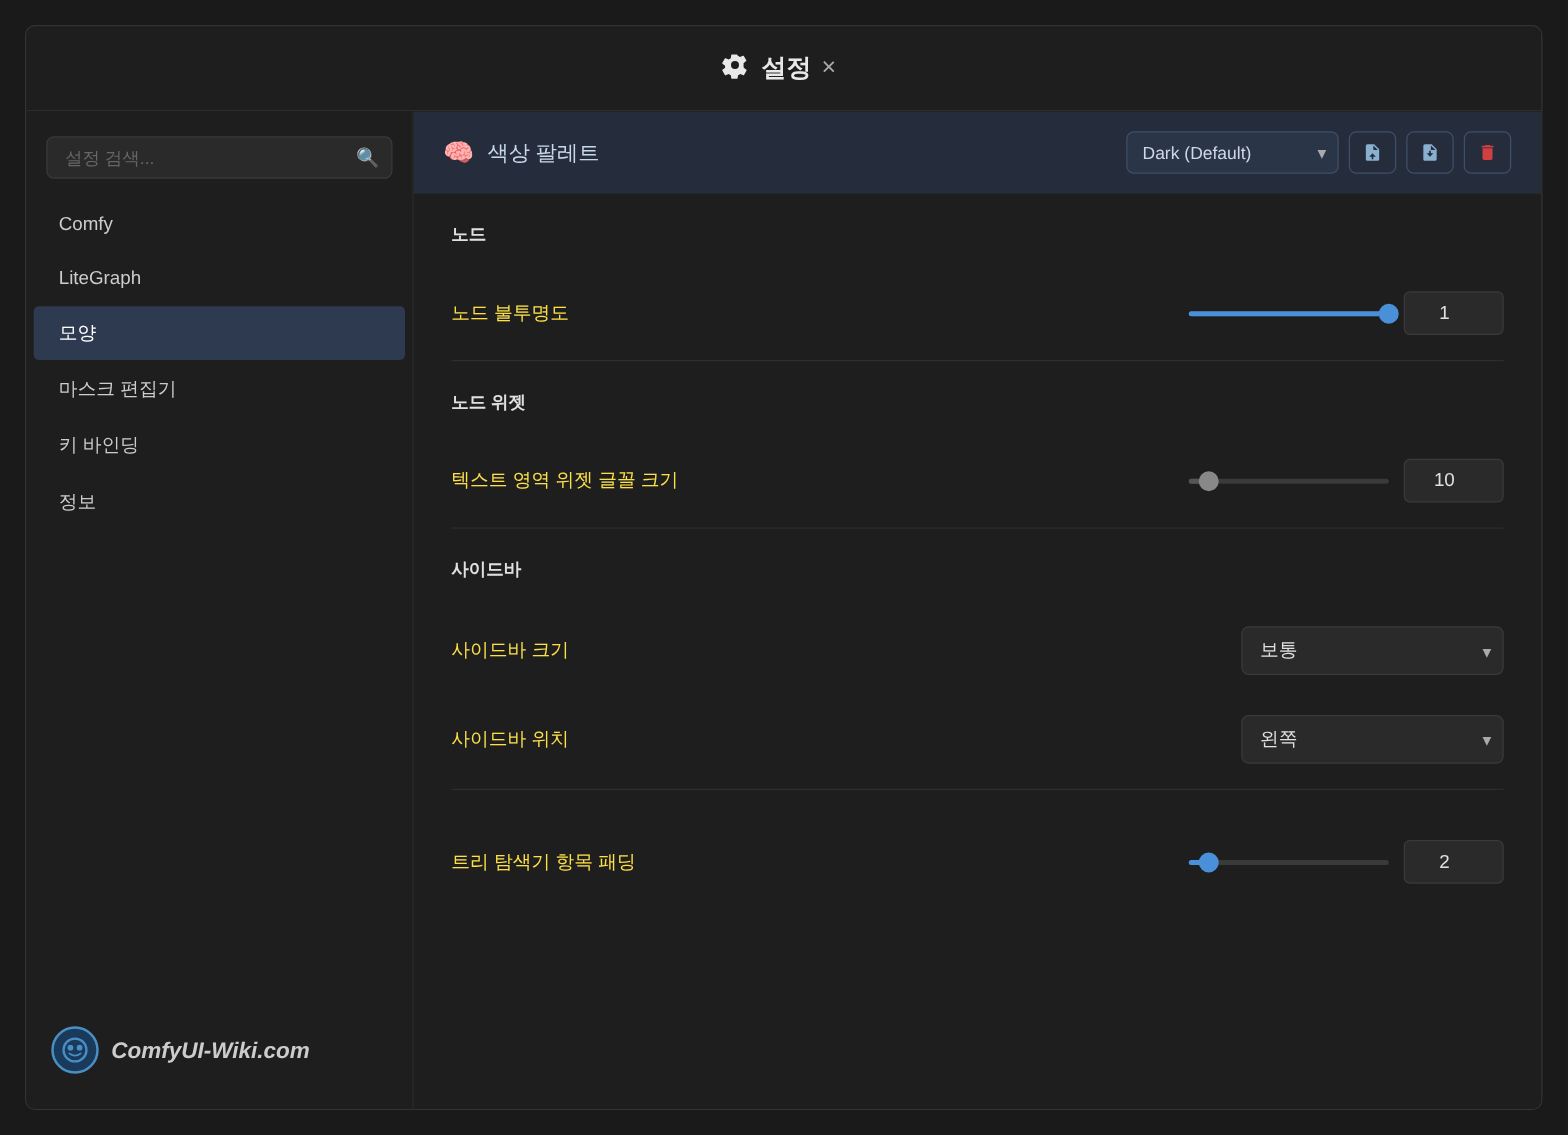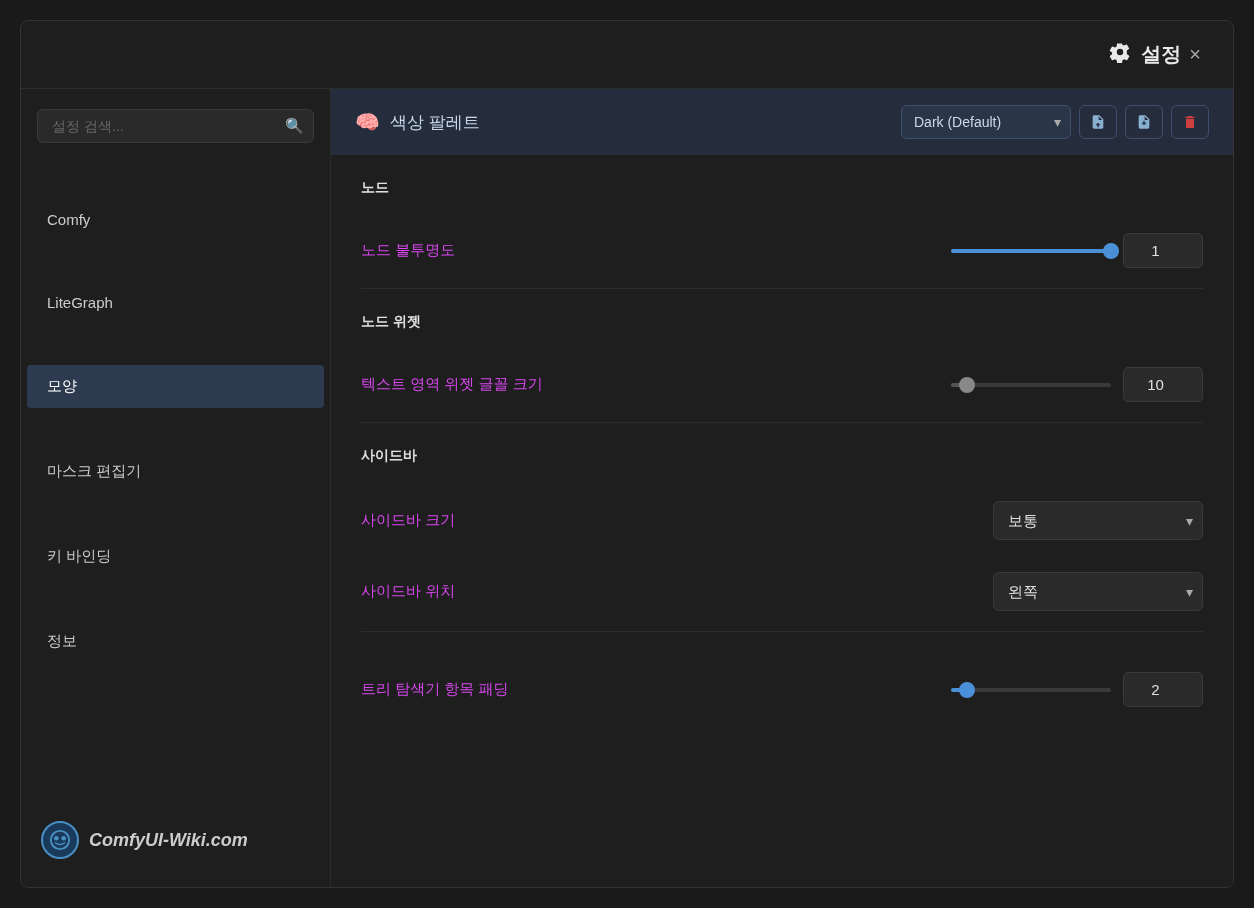--- a/index.html
+++ b/index.html
@@ -20,21 +20,21 @@
       border-radius: 8px;
       border: 1px solid #333;
       display: flex;
       flex-direction: column;
       position: relative;
       overflow: hidden;
     }
     .dialog-header {
       display: flex;
       align-items: center;
-      justify-content: flex-end;
+      justify-content: center;
       padding: 18px 24px;
       border-bottom: 1px solid #2d2d2d;
     }
     .dialog-title {
       display: flex;
       align-items: center;
       gap: 10px;
       font-size: 20px;
       font-weight: 600;
       color: #e8e8e8;
@@ -58,21 +58,20 @@
       flex: 1;
       overflow: hidden;
     }
     .sidebar {
       width: 310px;
       background: #1e1e1e;
       border-right: 1px solid #2d2d2d;
       padding: 12px 0;
       display: flex;
       flex-direction: column;
-      gap: 40px;
     }
     .search-container {
       padding: 8px 16px 16px;
     }
     .search-input-wrap {
       position: relative;
       display: flex;
       align-items: center;
     }
     .search-input {
@@ -220,21 +219,21 @@
       justify-content: space-between;
       padding: 16px 0;
     }
     .setting-divider {
       border: none;
       border-top: 1px solid #2d2d2d;
       margin: 4px 0;
     }
     .setting-label {
       font-size: 15px;
-      color: #d946ef;
+      color: #fde047;
     }
     .setting-control {
       display: flex;
       align-items: center;
       gap: 12px;
     }
     .slider-container {
       width: 160px;
       position: relative;
       display: flex;

